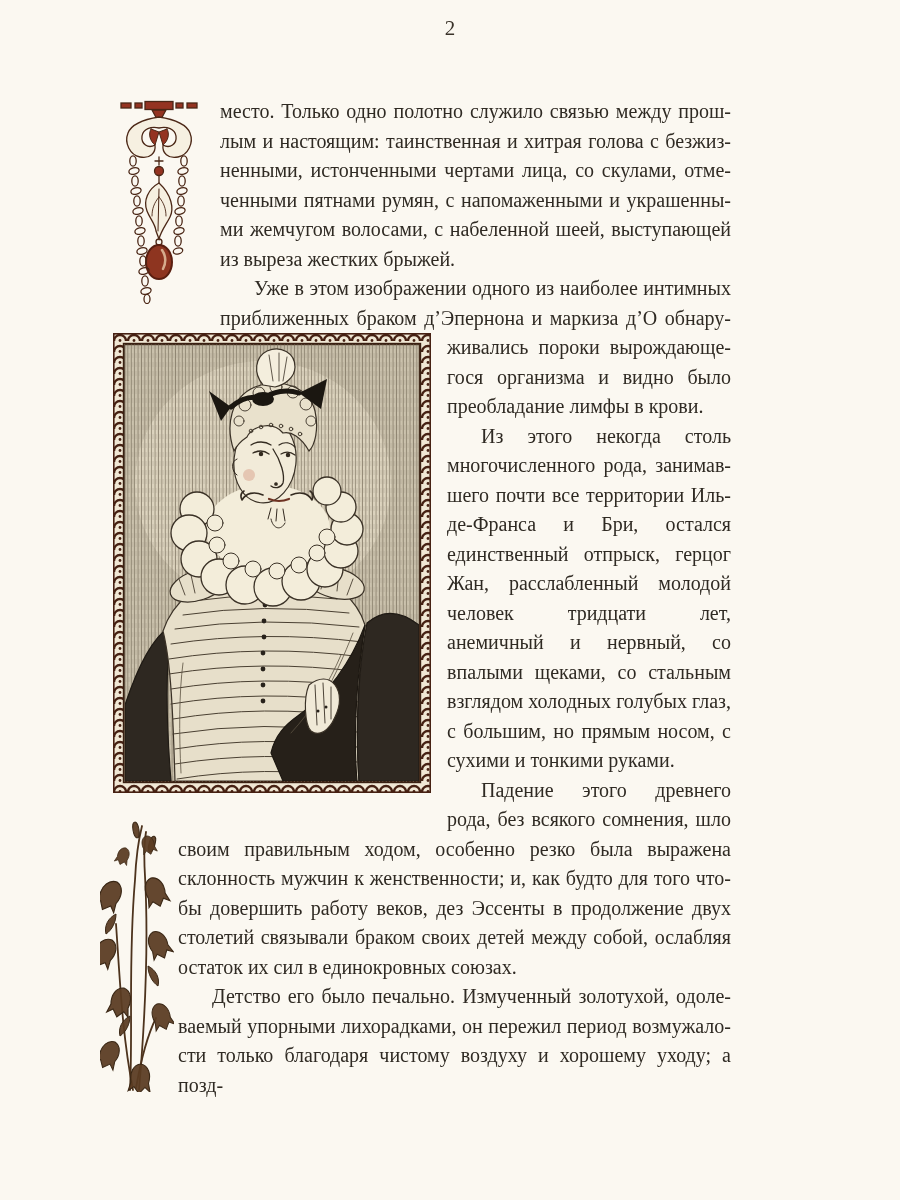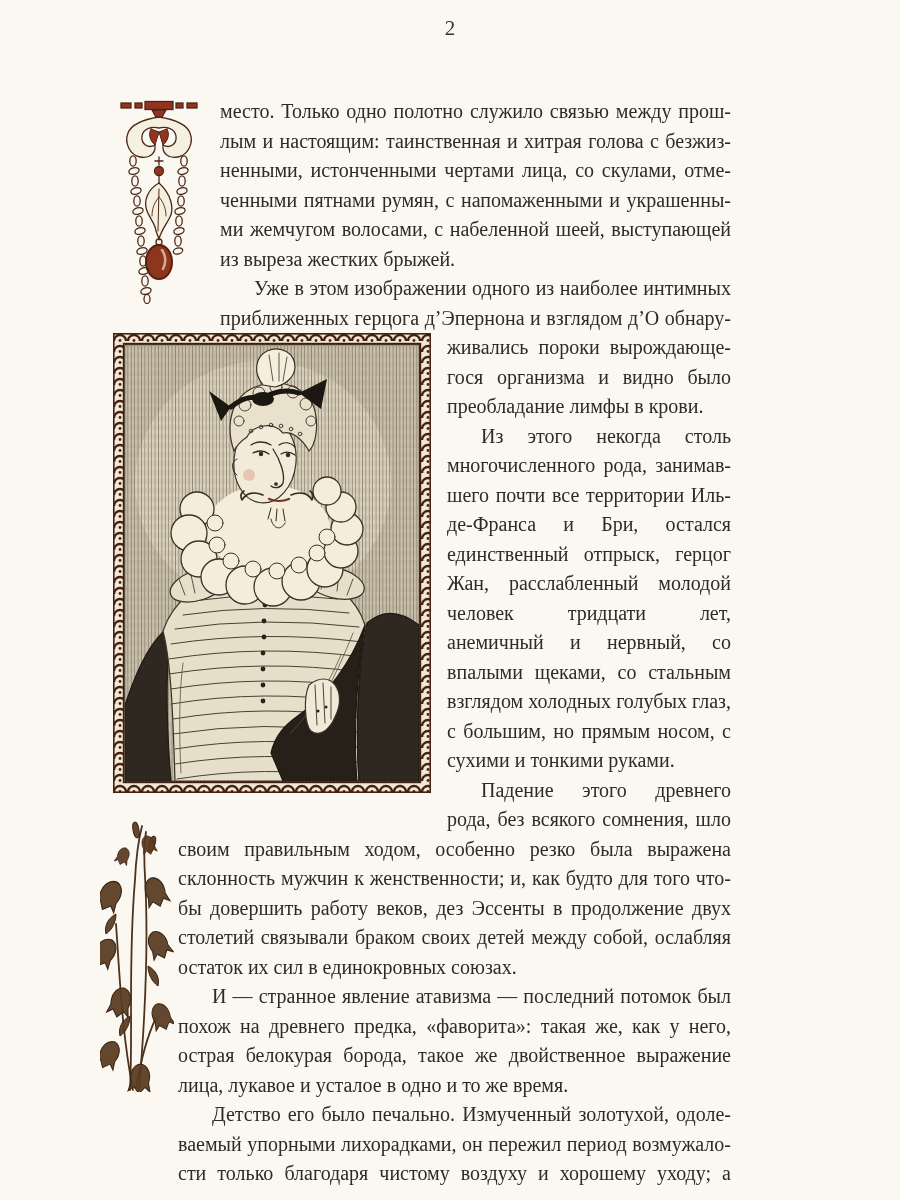--- a/index.html
+++ b/index.html
@@ -87,21 +87,21 @@
           <ellipse cx="61" cy="122" rx="3.2" ry="5.2"></ellipse>
           <ellipse cx="61" cy="132" rx="3.2" ry="5.2" transform="rotate(75 61 132)"></ellipse>
           <ellipse cx="60" cy="142" rx="3.2" ry="5.2"></ellipse>
           <ellipse cx="60" cy="152" rx="3" ry="4.8" transform="rotate(75 60 152)"></ellipse>
         </g>
       </svg>
     </span><span>место. Только одно полотно служило связью между прош­лым и настоящим: таинственная и хитрая голова с безжиз­ненными, истонченными чертами лица, со скулами, отме­ченными пятнами румян, с напома­женными и укра­шенны­ми жемчугом волосами, с набеленной шеей, выступа­ющей из выреза жестких брыжей.</span>
   </p>
 
   <p>
-    <span>Уже в этом изображении одного из наиболее интимных приближенных герцога д’Эпернона и взглядом д’О</span>
+    <span>Уже в этом изображении одного из наиболее интимных приближенных браком д’Эпернона и маркиза д’О</span>
     <span class="portrait-float">
       <svg viewBox="0 0 318 460" xmlns="http://www.w3.org/2000/svg">
         <defs>
           <pattern id="scallop" width="14" height="11" patternUnits="userSpaceOnUse">
             <path d="M1 8 a6 6 0 0 1 12 0" fill="none" stroke="#462113" stroke-width="2.4"></path>
             <circle cx="7" cy="7.5" r="1.4" fill="#462113"></circle>
           </pattern>
           <pattern id="vhatch" width="3.4" height="9" patternUnits="userSpaceOnUse">
             <line x1="1.2" y1="0" x2="1.2" y2="9" stroke="#6e6452" stroke-width="0.9" opacity="0.7"></line>
             <line x1="2.6" y1="2" x2="2.6" y2="7" stroke="#8a8070" stroke-width="0.5" opacity="0.5"></line>
@@ -220,21 +220,20 @@
           <path d="M164 176 L163 188 M158 175 L155 186 M170 176 L172 188 M158 186 C160 196 168 198 172 190" stroke="#332a20" stroke-width="1"></path>
           <path d="M124 126 C118 128 118 138 124 142" stroke="#332a20" stroke-width="1"></path>
         </g>
       </svg>
     </span>
     <span>обнару­живались пороки вырожда­юще­гося организма и видно было преобла­да­ние лимфы в крови.</span>
   </p>
 
   <p>Из этого некогда столь много­численного рода, занимав­шего по­чти все территории Иль-де-Франса и Бри, остался единствен­ный отпрыск, герцог Жан, расслаб­ленный молодой человек тридцати лет, анемичный и нервный, со впалыми щека­ми, со стальным взглядом холодных голубых глаз, с большим, но прямым носом, с сухими и тонкими руками.</p>
   <p>Падение этого древнего рода, без всякого сомнения, шло своим пра­вильным ходом, особенно резко была выражена склонность мужчин к жен­ственности; и, как будто для того что­бы довершить работу веков, дез Эс­сенты в продолже­ние двух столетий связывали браком своих детей между собой, ослабляя остаток их сил в еди­нокровных союзах.</p>
-  <p>И — странное явление атавизма — последний потомок был похож на древнего предка, «фаворита»: такая же, как у него, острая белокурая борода, такое же двойственное выражение лица, лукавое и усталое в одно и то же время.</p>
   <p>Детство его было печально. Измученный золотухой, одоле­ваемый упорными лихорадками, он пережил период возмужало­сти только благодаря чистому воздуху и хорошему уходу; а позд-</p>
 </div>
 
 <div class="flower-ornament">
   <svg viewBox="0 0 74 272" xmlns="http://www.w3.org/2000/svg">
     <g fill="none" stroke="#4d331d" stroke-width="1.8" stroke-linecap="round">
       <path d="M30 270 C33 210 28 140 35 60 C36 38 39 18 42 6"></path>
       <path d="M39 270 C45 200 49 130 45 56 C44 40 44 24 46 12"></path>
       <path d="M33 270 C22 214 20 160 16 104"></path>
       <path d="M36 268 C42 234 48 214 56 198"></path>

